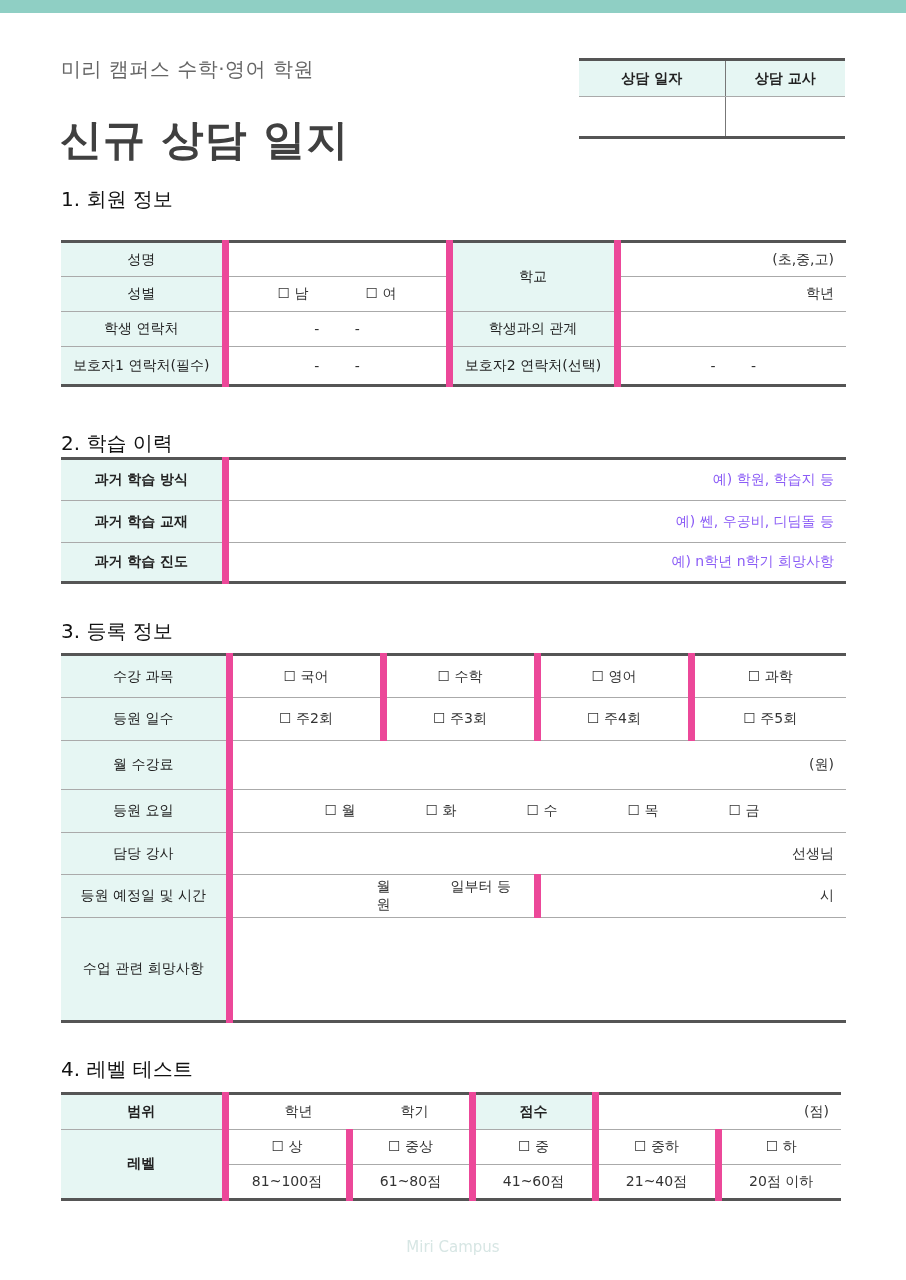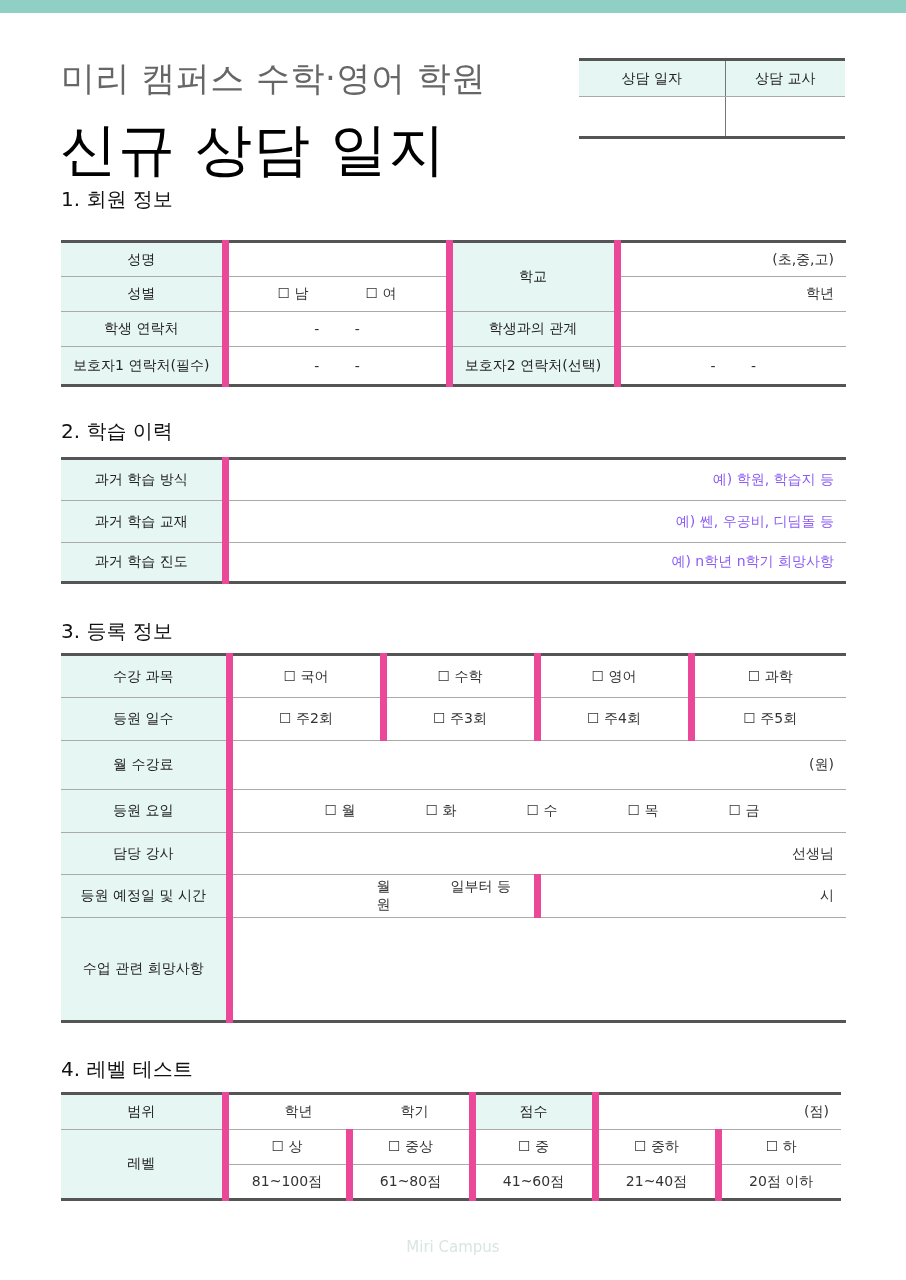--- a/index.html
+++ b/index.html
@@ -1,25 +1,25 @@
 <!DOCTYPE html>
 <html><head>
   <meta charset="utf-8">
   <style>
     * { box-sizing: border-box; margin: 0; padding: 0; }
     html, body { width: 906px; height: 1280px; background: #ffffff; overflow: hidden; }
     body { font-family: "DejaVu Sans", "Liberation Sans", sans-serif; color: #222; position: relative; }
     .topbar { position: absolute; left: 0; top: 0; width: 906px; height: 13px; background: #8fcfc4; }
-    .subtitle { position: absolute; left: 61px; top: 56px; font-size: 34px; color: #666; letter-spacing: 0.5px; }
-    .title { position: absolute; left: 60px; top: 112px; font-size: 57px; font-weight: normal; color: #000000; letter-spacing: 1px; }
+    .subtitle { position: absolute; left: 61px; top: 56px; font-size: 20px; color: #666; letter-spacing: 0.5px; }
+    .title { position: absolute; left: 60px; top: 112px; font-size: 42px; font-weight: bold; color: #404040; letter-spacing: 1px; }
 
     table { border-collapse: collapse; table-layout: fixed; }
     td { font-size: 14px; color: #333; height: 100%; }
     .th { background: #e6f6f3; text-align: center; color: #222; }
-    .bold { font-weight: normal; }
+    .bold { font-weight: bold; }
 
     
     .meta { position: absolute; left: 579px; top: 58px; width: 266px; border-top: 3px solid #555; border-bottom: 3px solid #555; }
     .meta td { border-right: 1px solid #777; }
     .meta td:last-child { border-right: none; }
     .meta tr.head td { height: 37px; border-bottom: 1px solid #aaa; }
     .meta tr.body td { height: 41px; }
 
     .section-h { position: absolute; left: 61px; font-size: 20px; color: #111; }
 
@@ -91,21 +91,21 @@
   </tr>
   <tr style="height:39px">
     <td class="th" style="padding:0 4px">보호자1 연락처(필수)</td>
     <td class="center" style="white-space:pre">-        -</td>
     <td class="th" style="padding:0 4px">보호자2 연락처(선택)</td>
     <td class="center" style="white-space:pre">-        -</td>
   </tr>
 </tbody>
   </table>
 
-<div class="section-h" style="top:418px">2. 학습 이력</div>
+<div class="section-h" style="top:430px">2. 학습 이력</div>
 <table class="grid" style="top:457px">
   <colgroup>
       <col style="width:164px">
       <col style="width:621px">
     </colgroup>
   <tbody>
       <tr style="height:42px">
     <td class="th bold">과거 학습 방식</td>
     <td class="right hint">예) 학원, 학습지 등</td>
   </tr>

